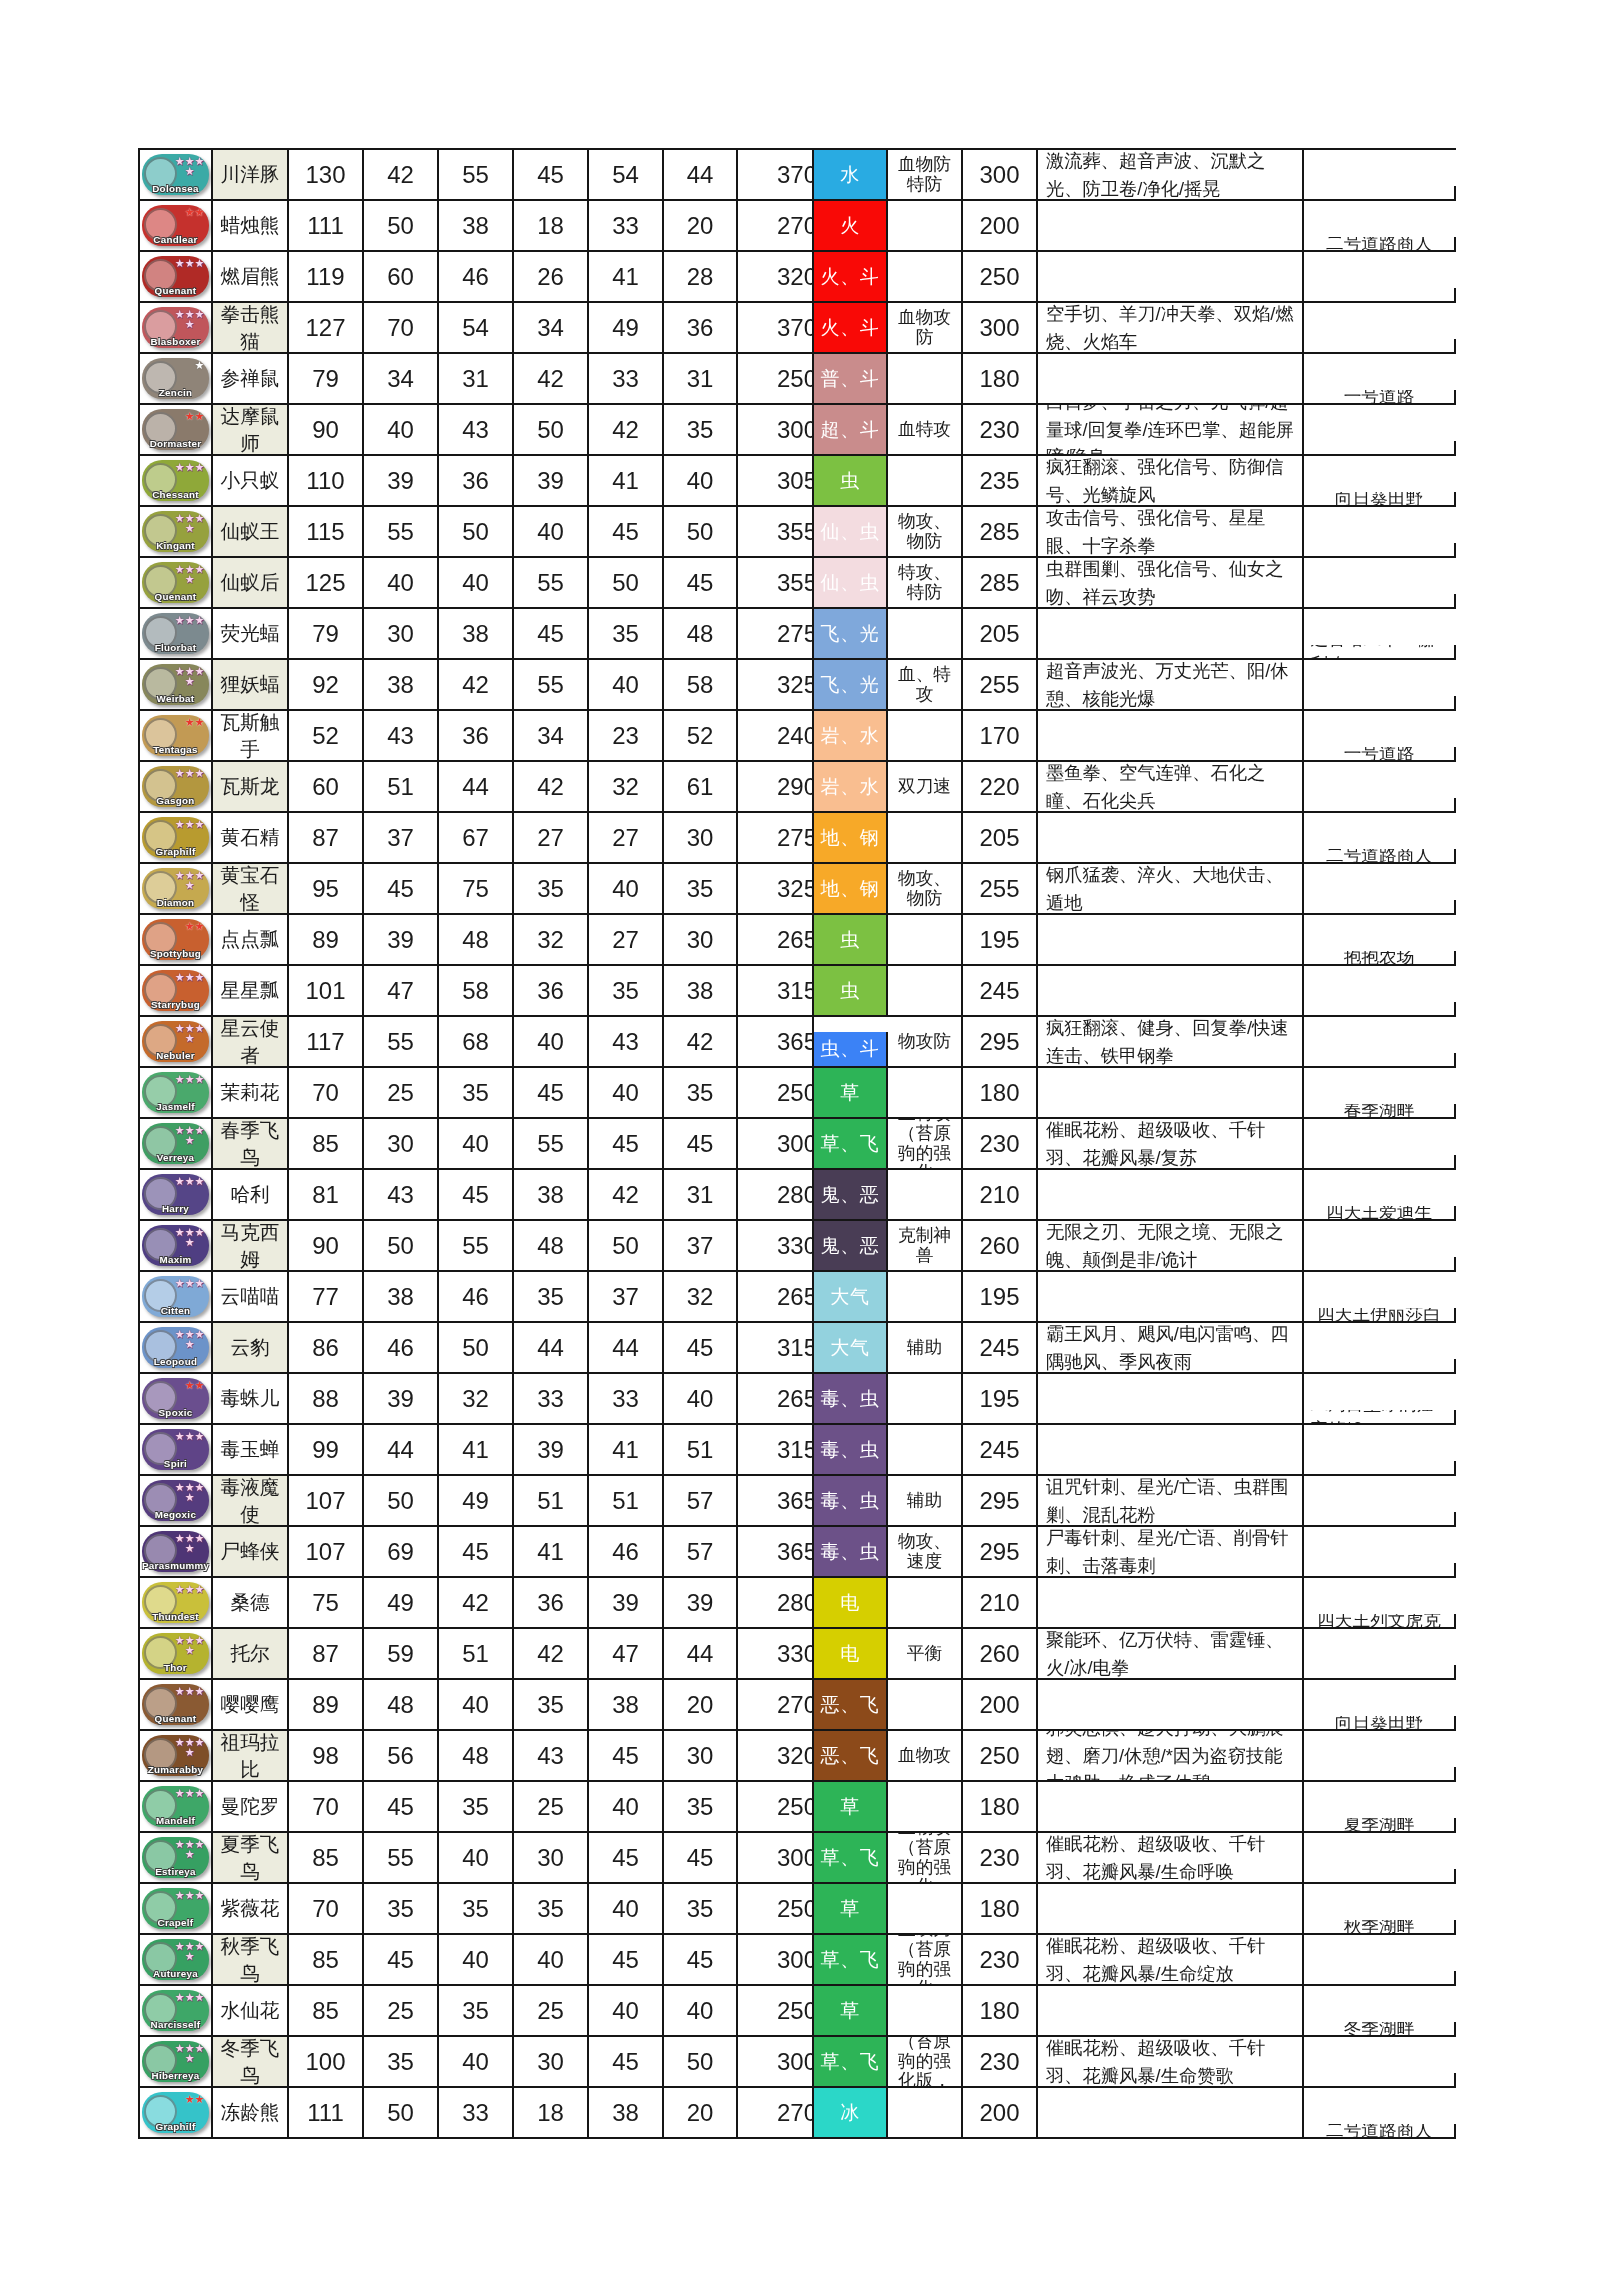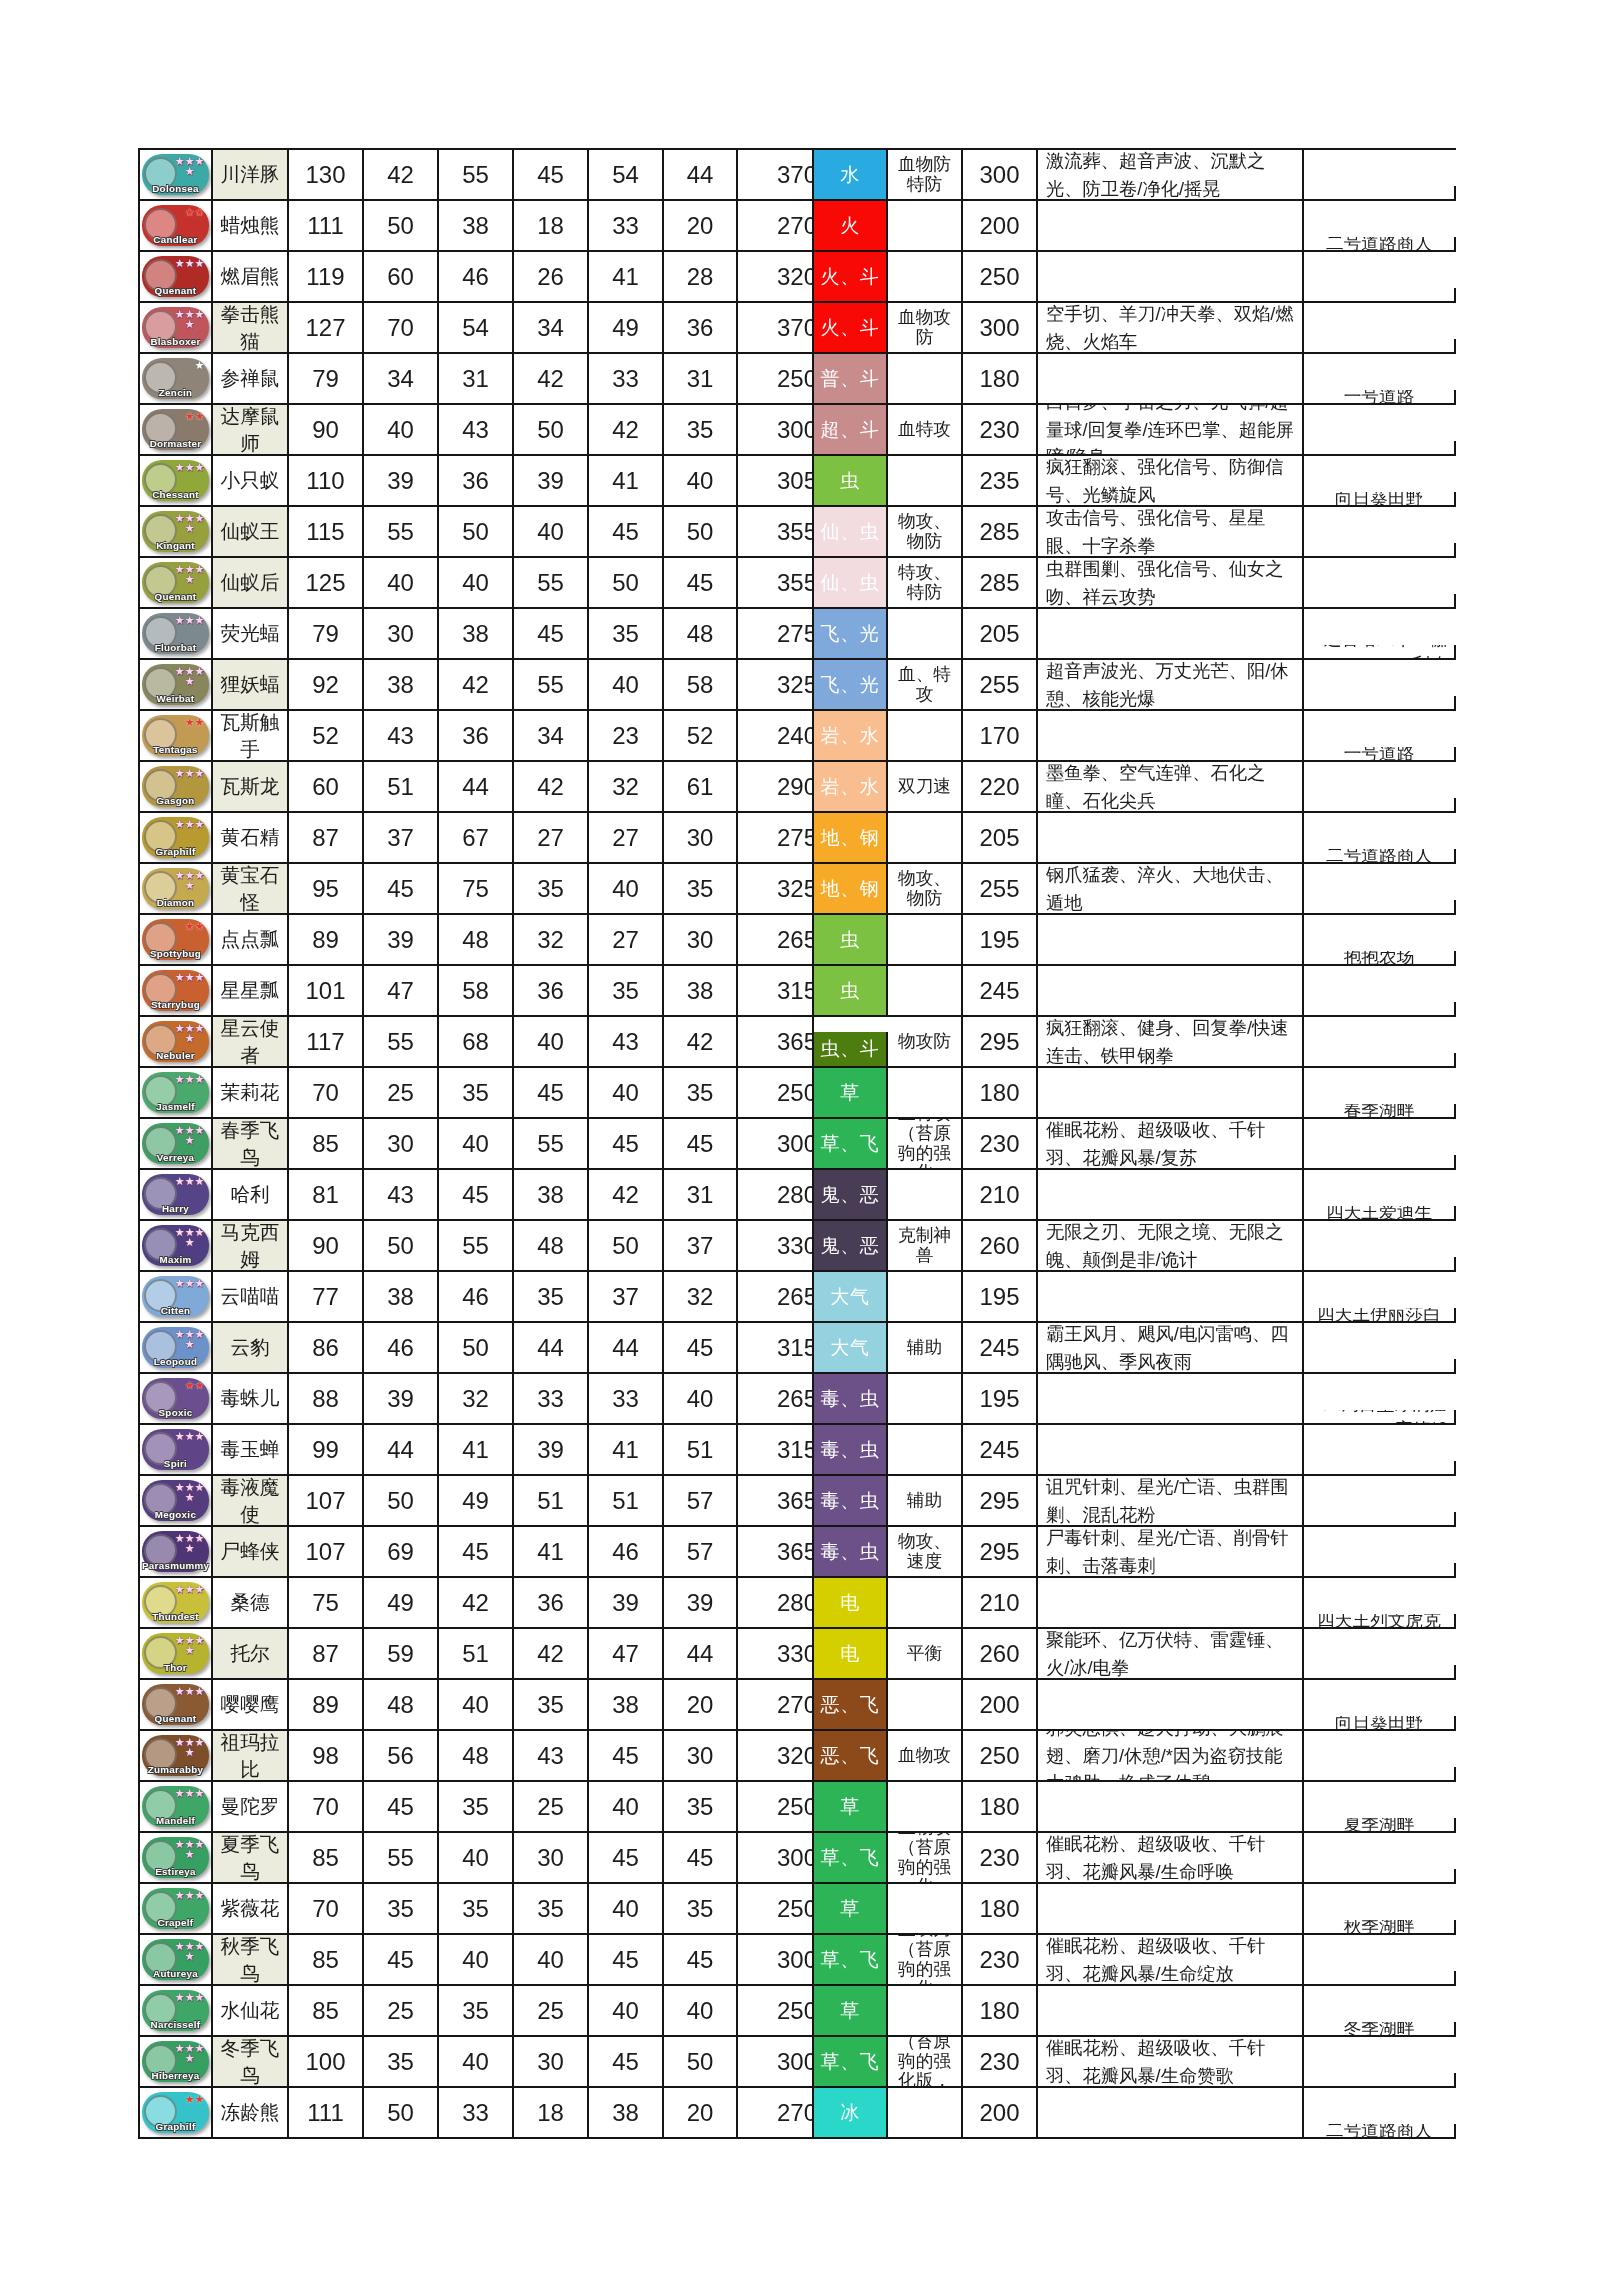--- a/index.html
+++ b/index.html
@@ -22,21 +22,21 @@
   .stat-cell  { font-size:24px; }
   .total-cell { font-size:24px;padding-left:44px; }
   .value-cell { font-size:24px; }
   .name-cell  { font-size:19.6px; letter-spacing:0; text-align:center; }
   .hl         { background:#ECECDE; }
   .type-cell  { font-size:19px; color:#ffffff; letter-spacing:0.7px; }
   .notes-cell { font-size:17.7px; line-height:1.12; text-align:center; padding:1.3px 2.6px;
                 flex-direction:column; justify-content:center; }
   .skills-cell{ font-size:18.3px; line-height:1.5; justify-content:flex-start;
                 text-align:left; padding:2.6px 7.9px; }
-  .loc-cell   { font-size:17.7px; line-height:1.4; text-align:right; padding:0 6.5px;margin-top:36px; }
+  .loc-cell   { font-size:17.7px; line-height:1.4; text-align:left; padding:0 6.5px;margin-top:36px; }
 
   .pill{ position:relative; width:67px; height:41px; border-radius:20px;
          box-shadow:2px 2.6px 3.3px rgba(0,0,0,0.35); }
   .face{ position:absolute; left:2px; top:3.3px; width:33px; height:33px; border-radius:50%;
          background:rgba(255,255,255,0.42); border:2px solid rgba(0,0,0,0.32); }
   .stars{ position:absolute; top:3.3px; right:4.6px; text-align:center;
           font-size:11px; line-height:0.85; }
   .star-pink { color:#F7D7EE; text-shadow:0 0 1.3px #7c3f6d, 0.7px 0.7px 0 #7c3f6d; }
   .star-red  { color:#E8392E; text-shadow:0 0 1.3px #ffffff; }
   .star-white{ color:#ffffff; text-shadow:0 0 1.3px #555555; }
@@ -441,21 +441,21 @@
         </div>
       </div>
       <div class="cell name-cell hl">星云使者</div>
       <div class="cell stat-cell">117</div>
       <div class="cell stat-cell">55</div>
       <div class="cell stat-cell">68</div>
       <div class="cell stat-cell">40</div>
       <div class="cell stat-cell">43</div>
       <div class="cell stat-cell">42</div>
       <div class="cell total-cell">365</div>
-      <div class="cell type-cell" style="background: #4d7c0f; margin-top: 15px;">虫、斗</div>
+      <div class="cell type-cell" style="background: #3b82f6; margin-top: 15px;">虫、斗</div>
       <div class="cell notes-cell">物攻防</div>
       <div class="cell value-cell">295</div>
       <div class="cell skills-cell">疯狂翻滚、健身、回复拳/快速连击、铁甲钢拳</div>
       <div class="cell loc-cell"></div>
       <div class="cell icon-cell">
         <div class="pill" style="background: rgb(74, 169, 108);">
           <div class="face"></div>
           <div class="stars">
             <div class="star-pink">★★★</div>
           </div>

